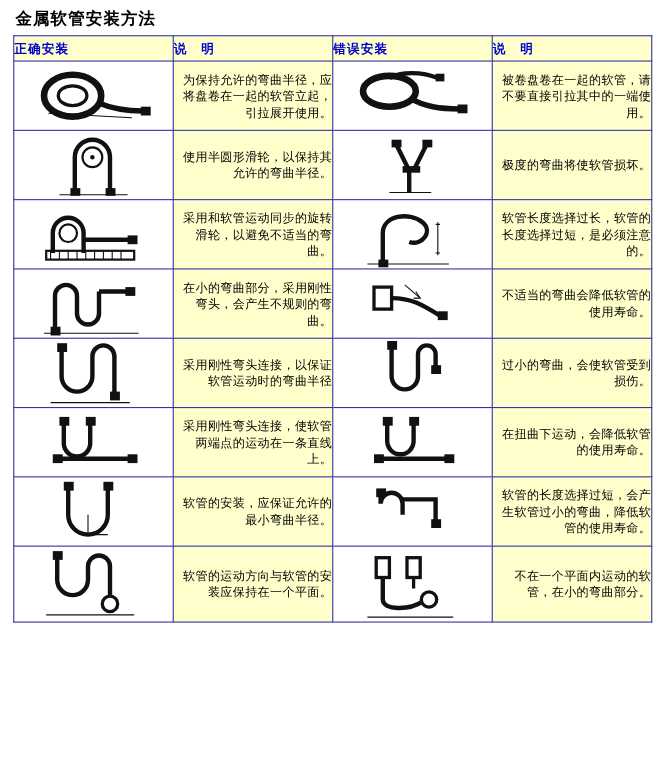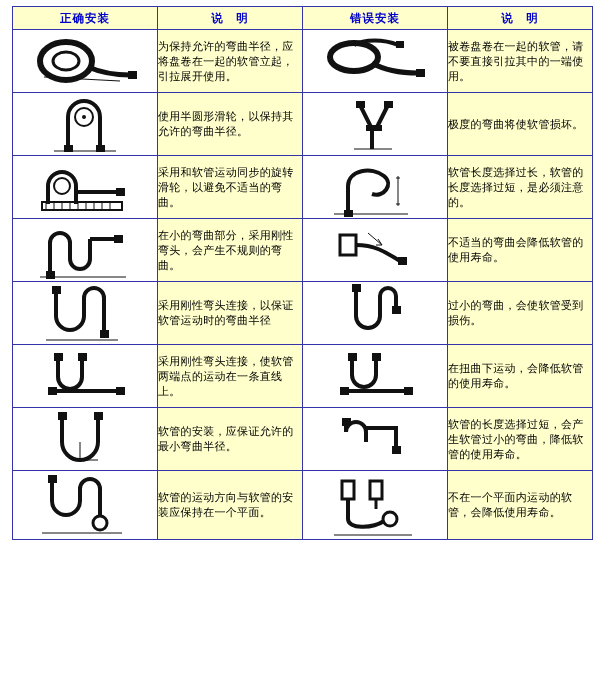--- a/index.html
+++ b/index.html
@@ -39,53 +39,54 @@
     border: 1px solid #3333aa;
     padding: 0;
     vertical-align: middle;
   }
   thead th {
     background: #ffffcc;
     color: #0000cc;
     font-size: 11.5px;
     font-weight: bold;
     height: 22px;
-    text-align: center;
+    text-align: left;
     letter-spacing: 1px;
   }
   .col-img { width: 144px; }
   .col-txt { width: 144px; margin-top: 12px; }
   td.imgcell {
     background: #ffffff;
     text-align: center;
     height: 62px;
   }
   td.txtcell {
     background: #ffffcc;
     font-size: 11px;
     line-height: 15px;
     color: #000;
     padding: 4px 6px;
-    text-align: left;
+    text-align: right;
     letter-spacing: 0.3px;
   }
   .figwrap {
     width: 142px;
     height: 100%;
     display: flex;
     align-items: center;
     justify-content: center;
   }
   svg { display: block; }
 </style>
 </head>
 <body>
 
 <div class="page">
 
+  <div class="title">金属软管安装方法</div>
 
   <table class="grid">
     <thead>
       <tr>
         <th class="col-img">正确安装</th>
         <th class="col-txt">说　明</th>
         <th class="col-img">错误安装</th>
         <th class="col-txt">说　明</th>
       </tr>
     </thead>
@@ -299,18 +300,18 @@
             <svg width="124" height="68" viewBox="0 0 124 68">
               <rect x="30" y="10" width="12" height="18" fill="none" stroke="#111" stroke-width="3"></rect>
               <rect x="58" y="10" width="12" height="18" fill="none" stroke="#111" stroke-width="3"></rect>
               <path d="M36 28 L36 48 C36 58 60 58 72 50" fill="none" stroke="#111" stroke-width="4"></path>
               <circle cx="78" cy="48" r="7" fill="none" stroke="#111" stroke-width="3"></circle>
               <path d="M64 28 L64 38" stroke="#111" stroke-width="3"></path>
               <path d="M22 64 L100 64" stroke="#111" stroke-width="1"></path>
             </svg>
           </div>
         </td>
-        <td class="txtcell">不在一个平面内运动的软管，会降低使用寿命。</td>
+        <td class="txtcell">不在一个平面内运动的软管，在小的弯曲部分。</td>
       </tr>
 
     </tbody>
   </table>
 </div>
 
 </body></html>

